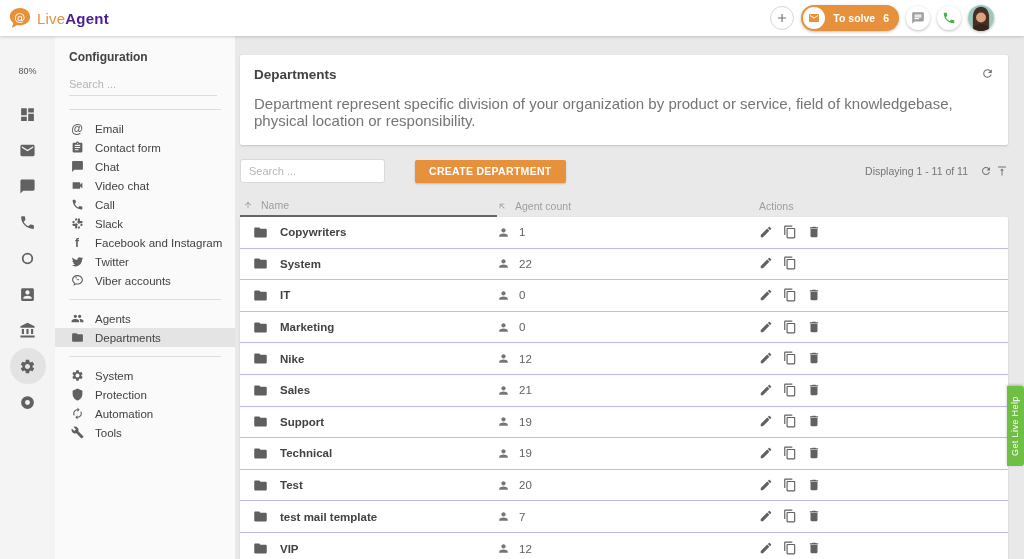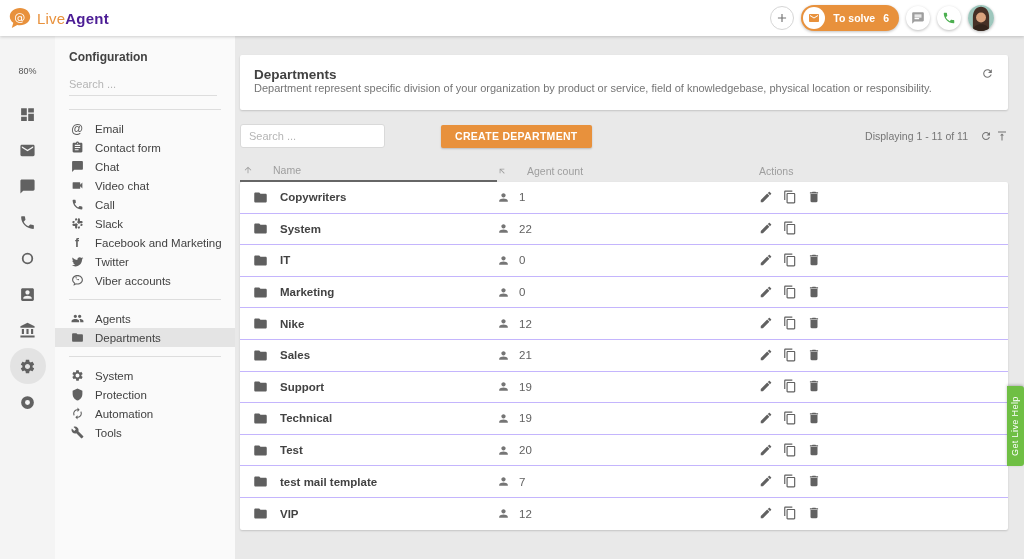--- a/index.html
+++ b/index.html
@@ -47,36 +47,36 @@
   .menu-item .mi-icon svg { width:13px; height:13px; fill:var(--icon); }
   .menu-item .mi-icon .glyph { font-size:12px; color:var(--icon); font-weight:bold; line-height:1; }
 
   .main { flex:1; padding:19px 16px 0 5px; }
   .card { background:#fff; box-shadow:0 1px 2px rgba(0,0,0,.16); border-radius:2px; }
   .head-card { padding:12px 14px 16px; }
   .head-row { display:flex; justify-content:space-between; align-items:flex-start; }
   .head-row h1 { font-size:13.5px; font-weight:bold; color:#424242; }
   .icon-btn { background:none; border:none; cursor:pointer; padding:0; display:flex; }
   .icon-btn svg { width:13px; height:13px; fill:#757575; }
-  .head-card p { font-size:11px; color:#757575; }
+  .head-card p { font-size:15px; color:#757575; margin-top:13px; }
 
   .toolbar { display:flex; align-items:center; margin:14px 0 12px; }
   .toolbar .search { width:145px; height:24px; border:1px solid #d9d9d9; border-radius:3px; background:#fff;
                      font-size:11px; padding:0 8px; color:#555; font-family:"Liberation Sans",sans-serif; outline:none; }
   .toolbar .search::placeholder { color:#b5b5b5; }
-  .create-btn { margin-left:56px; height:23px; background:var(--orange); color:#fff; border:none; border-radius:2px;
+  .create-btn { margin-left:30px; height:23px; background:var(--orange); color:#fff; border:none; border-radius:2px;
                 font-size:10.5px; font-weight:bold; letter-spacing:.3px; padding:0 14px; cursor:pointer;
                 box-shadow:0 1px 2px rgba(0,0,0,.2); font-family:"Liberation Sans",sans-serif; }
   .toolbar .spacer { flex:1; }
   .displaying { font-size:10.5px; color:#757575; margin-right:8px; }
   .toolbar .icon-btn { margin-left:4px; }
   .toolbar .icon-btn svg { width:12px; height:12px; }
 
   .thead { display:flex; align-items:center; height:22px; }
-  .th { display:flex; align-items:center; gap:20px; font-size:10.5px; color:#9e9e9e; }
+  .th { display:flex; align-items:center; gap:8px; font-size:10.5px; color:#9e9e9e; }
   .th svg { width:10px; height:10px; fill:#9e9e9e; }
   .th-name { width:257px; padding-left:3px; border-bottom:2px solid #666; height:100%; }
   .th-count { width:262px; }
   .th-actions { flex:1; }
 
   .table-card { overflow:hidden; }
   .t-row { display:flex; align-items:center; height:31.6px; border-bottom:1px solid #c4b5fd; }
   .t-row:last-child { border-bottom:none; }
   .cell-name { width:257px; display:flex; align-items:center; gap:12px; padding-left:13px; }
   .cell-name .f-icon svg { width:15px; height:15px; fill:#5f5f5f; display:block; }
@@ -240,21 +240,21 @@
             <svg viewBox="0 0 24 24">
               <path d="M9.5 2.5a2 2 0 0 0-2 2v2h2a2 2 0 1 0 0-4zm5 0a2 2 0 0 0-2 2v6a2 2 0 1 0 4 0v-6a2 2 0 0 0-2-2zm-12 7a2 2 0 1 0 4 0v-2h-2a2 2 0 0 0-2 2zm19 0a2 2 0 0 0-2-2h-6a2 2 0 1 0 0 4h6a2 2 0 0 0 2-2zm-7 12a2 2 0 0 0 2-2v-2h-2a2 2 0 1 0 0 4zm-5 0a2 2 0 0 0 2-2v-6a2 2 0 1 0-4 0v6a2 2 0 0 0 2 2zm12-7a2 2 0 1 0-4 0v2h2a2 2 0 0 0 2-2zm-19 0a2 2 0 0 0 2 2h6a2 2 0 1 0 0-4h-6a2 2 0 0 0-2 2z"></path>
             </svg>
           </span>
           <span>Slack</span>
         </div>
         <div class="menu-item">
           <span class="mi-icon">
             <span class="glyph">f</span>
           </span>
-          <span>Facebook and Marketing</span>
+          <span>Facebook and Instagram</span>
         </div>
         <div class="menu-item">
           <span class="mi-icon">
             <svg viewBox="0 0 24 24">
               <path d="M22.46 6c-.77.35-1.6.58-2.46.69.88-.53 1.56-1.37 1.88-2.38-.83.5-1.75.85-2.72 1.05C18.37 4.5 17.26 4 16 4c-2.35 0-4.27 1.92-4.27 4.29 0 .34.04.67.11.98C8.28 9.09 5.11 7.38 3 4.79c-.37.63-.58 1.37-.58 2.15 0 1.49.75 2.81 1.91 3.56-.71 0-1.37-.2-1.95-.5v.03c0 2.08 1.48 3.82 3.44 4.21a4.22 4.22 0 0 1-1.93.07 4.28 4.28 0 0 0 4 2.98 8.52 8.52 0 0 1-5.33 1.84c-.34 0-.68-.02-1.02-.06C3.44 20.29 5.7 21 8.12 21 16 21 20.33 14.46 20.33 8.79c0-.19 0-.37-.01-.56.84-.6 1.56-1.36 2.14-1.93z"></path>
             </svg>
           </span>
           <span>Twitter</span>
         </div>
         <div class="menu-item">

